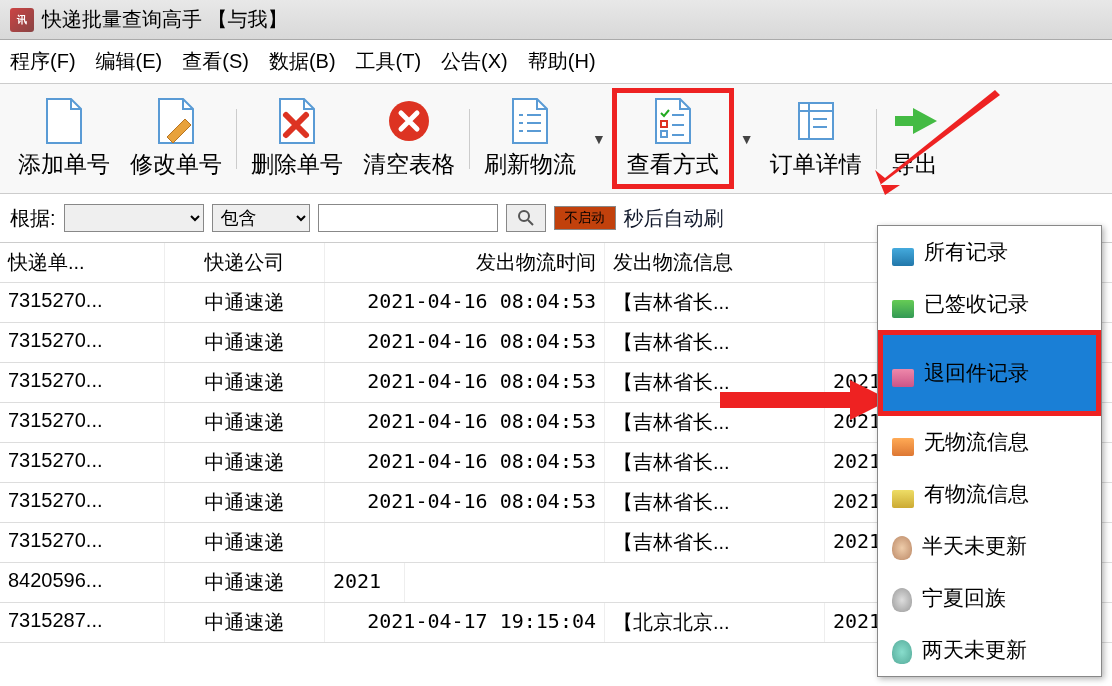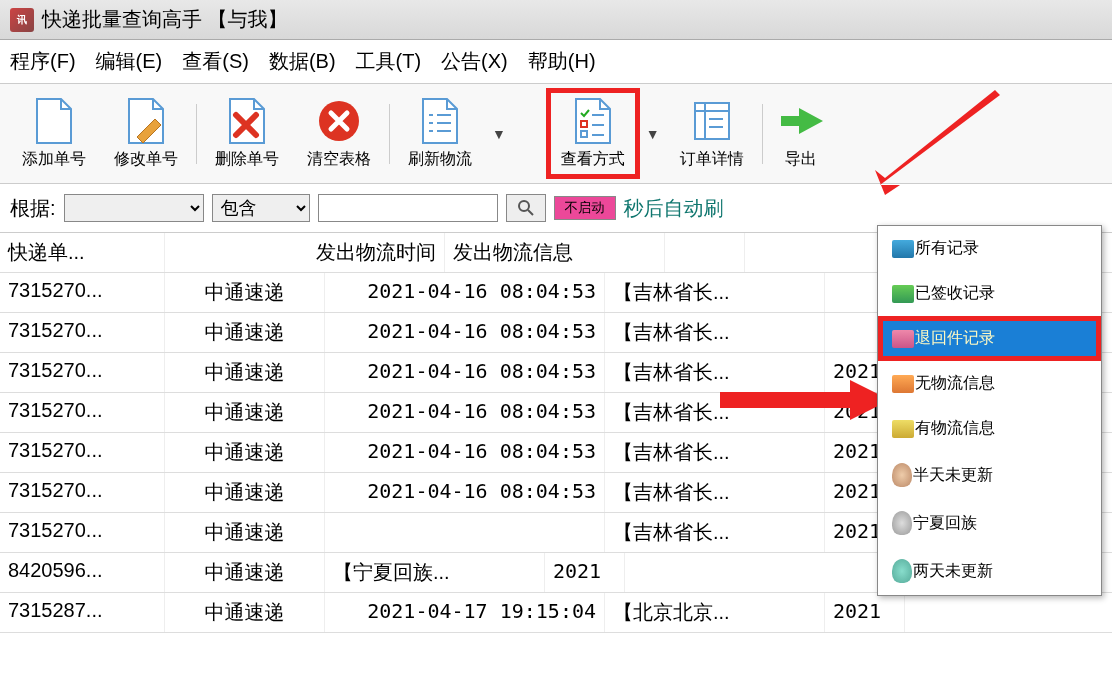--- a/index.html
+++ b/index.html
@@ -5,46 +5,46 @@
     * { margin: 0; padding: 0; box-sizing: border-box; font-family: "Microsoft YaHei", sans-serif; }
     body { background: #fff; width: 1112px; height: 686px; overflow: hidden; position: relative; }
     
     .titlebar { background: linear-gradient(#e8e8e8, #d8d8d8); padding: 6px 10px; display: flex; align-items: center; gap: 8px; border-bottom: 1px solid #aaa; font-size: 20px; }
     .app-icon { width: 24px; height: 24px; background: linear-gradient(135deg, #c44, #844); border-radius: 3px; display: flex; align-items: center; justify-content: center; color: #fff; font-size: 10px; font-weight: bold; }
     
     .menubar { padding: 8px 10px; display: flex; gap: 20px; font-size: 20px; border-bottom: 1px solid #ccc; }
     .menubar span { cursor: default; }
     
     .toolbar { display: flex; align-items: center; padding: 4px 8px; border-bottom: 1px solid #ccc; background: #f8f8f8; }
-    .tool-btn { display: flex; flex-direction: column; align-items: center; padding: 4px 10px; font-size: 16px; cursor: default; min-width: 92px; }
+    .tool-btn { display: flex; flex-direction: column; align-items: center; padding: 4px 10px; font-size: 23px; cursor: default; min-width: 92px; }
     .tool-icon { width: 48px; height: 48px; display: flex; align-items: center; justify-content: center; margin-bottom: 4px; }
     .sep { width: 1px; height: 60px; background: #ccc; margin: 0 4px; }
     .drop-arrow { font-size: 14px; color: #444; padding: 0 6px; align-self: center; }
-    .highlight-red { border: 5px solid #e22; margin-left: 34px; }
+    .highlight-red { border: 5px solid #e22; }
     
     .filterbar { display: flex; align-items: center; padding: 10px; gap: 8px; font-size: 20px; border-bottom: 1px solid #ccc; }
     .filterbar select, .filterbar input { font-size: 18px; padding: 2px 4px; border: 1px solid #888; }
     .filterbar .txt-input { width: 180px; height: 28px; }
     .filterbar .search-btn { width: 40px; height: 28px; border: 1px solid #888; background: #eee; display: flex; align-items: center; justify-content: center; }
-    .filterbar .disable-btn { padding: 2px 10px; border: 1px solid #888; background: #ec4899; }
-    .filterbar .auto-text { color: #0f766e; }
+    .filterbar .disable-btn { padding: 2px 10px; border: 1px solid #888; background: #c2410c; }
+    .filterbar .auto-text { color: #0f172a; }
     
     .table { font-size: 20px; }
     .table-header, .table-row { display: flex; border-bottom: 1px solid #ddd; }
     .table-header { font-weight: normal; }
     .table-header .col, .table-row .col { padding: 6px 8px; border-right: 1px solid #eee; overflow: hidden; white-space: nowrap; text-overflow: ellipsis; }
     .col-1 { width: 165px; }
     .col-2 { width: 160px; text-align: center; }
     .col-3 { width: 280px; text-align: right; font-family: monospace; }
     .col-4 { width: 220px; }
     .col-5 { width: 80px; font-family: monospace; }
     
     .dropdown-menu { position: absolute; right: 10px; top: 225px; width: 225px; background: #fff; border: 1px solid #888; box-shadow: 2px 2px 6px rgba(0,0,0,0.3); z-index: 10; }
-    .dropdown-menu .item { display: flex; align-items: center; gap: 1px; padding: 12px 14px; font-size: 16px; cursor: default; }
-    .dropdown-menu .item.selected { background: #1a7fd6; color: #fef9c3; border: 5px solid #e22; padding: 7px 9px; }
+    .dropdown-menu .item { display: flex; align-items: flex-end; gap: 10px; padding: 12px 14px; font-size: 21px; cursor: default; }
+    .dropdown-menu .item.selected { background: #1a7fd6; color: #000000; border: 5px solid #e22; padding: 24px 9px; }
     .flag-icon { width: 22px; height: 18px; border-radius: 2px; }
     .f-blue { background: linear-gradient(#4ad, #27a); }
     .f-green { background: linear-gradient(#6c5, #395); }
     .f-red { background: linear-gradient(#e55, #b33); }
     .f-pink { background: linear-gradient(#e8a, #c58); }
     .f-orange { background: linear-gradient(#fa5, #d73); }
     .f-yellow { background: linear-gradient(#ed6, #ca3); }
     .medal { width: 20px; height: 24px; border-radius: 50% 50% 40% 40%; }
     .m-bronze { background: radial-gradient(#eca, #b86); }
     .m-silver { background: radial-gradient(#ddd, #999); }
@@ -173,20 +173,21 @@
         <path d="M11 11l5 5" stroke="#555" stroke-width="2"></path>
       </svg>
   </button>
   <button class="disable-btn">不启动</button>
   <span class="auto-text">秒后自动刷</span>
 </div>
 
 <div class="table">
   <div class="table-header">
     <div class="col col-1">快递单...</div>
+    <div class="col col-2">快递公司</div>
     <div class="col col-3">发出物流时间</div>
     <div class="col col-4">发出物流信息</div>
     <div class="col col-5"></div>
   </div>
   <div id="table-body">
       <div class="table-row">
         <div class="col col-1">7315270...</div>
         <div class="col col-2">中通速递</div>
         <div class="col col-3">2021-04-16 08:04:53</div>
         <div class="col col-4">【吉林省长...</div>
@@ -230,21 +231,20 @@
       <div class="table-row">
         <div class="col col-1">7315270...</div>
         <div class="col col-2">中通速递</div>
         <div class="col col-3"></div>
         <div class="col col-4">【吉林省长...</div>
         <div class="col col-5">2021</div>
       </div>
       <div class="table-row">
         <div class="col col-1">8420596...</div>
         <div class="col col-2">中通速递</div>
-        <div class="col col-4">【宁夏回族...</div>
         <div class="col col-5">2021</div>
       </div>
       <div class="table-row">
         <div class="col col-1">7315287...</div>
         <div class="col col-2">中通速递</div>
         <div class="col col-3">2021-04-17 19:15:04</div>
         <div class="col col-4">【北京北京...</div>
         <div class="col col-5">2021</div>
       </div>
     </div>

